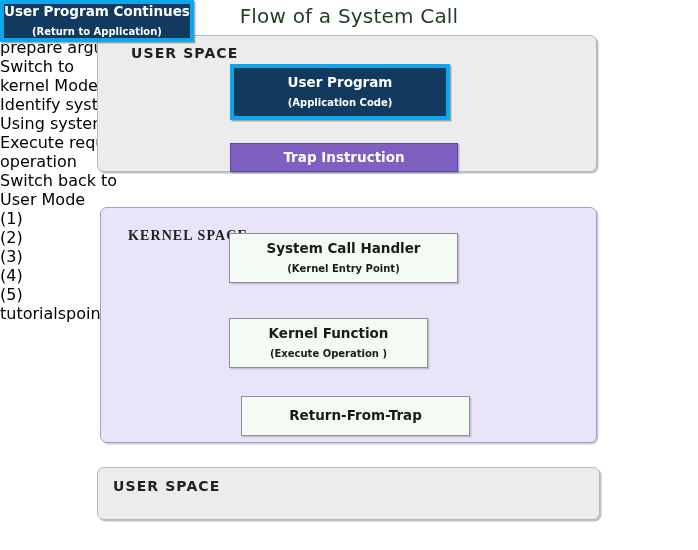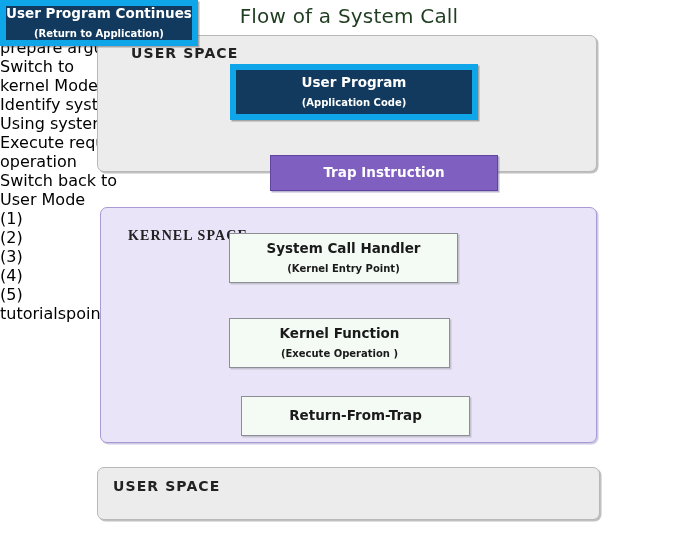--- a/index.html
+++ b/index.html
@@ -77,41 +77,41 @@
   }
   .pbox .psub {
     font-size: 10px;
     font-weight: bold;
     line-height: 1.2;
     margin-top: 6px;
   }
 
   .pbox.navy {
     background: #123a5e;
-    border: 6px solid #0ea5e9;
+    border: 4px solid #0ea5e9;
     color: #ffffff;
     box-shadow: 1.5px 1.5px 0 rgba(80,80,80,0.45);
   }
   .pbox.purple {
     background: #7f5fc0;
     border: 1px solid #5f45a0;
     color: #ffffff;
     box-shadow: 1.5px 1.5px 0 rgba(120,110,160,0.5);
   }
   .pbox.mint {
     background: #f4faf4;
     border: 1px solid #8d8d96;
     color: #1a1a1a;
     box-shadow: 1.5px 1.5px 0 rgba(150,150,160,0.45);
   }
 
-  #box-user-program      { left: 230px; top: 64px;  width: 248px; height: 56px; }
-  #box-trap-instruction  { left: 230px; top: 155px; width: 228px; height: 36px; margin-left: 40px; }
+  #box-user-program      { left: 230px; top: 64px;  width: 220px; height: 56px; }
+  #box-trap-instruction  { left: 230px; top: 143px; width: 228px; height: 29px; }
   #box-syscall-handler   { left: 229px; top: 233px; width: 229px; height: 50px; }
-  #box-kernel-function   { left: 229px; top: 318px; width: 221px; height: 50px; }
+  #box-kernel-function   { left: 229px; top: 318px; width: 199px; height: 50px; }
   #box-return-from-trap  { left: 229px; top: 396px; width: 229px; height: 40px; margin-left: 12px; }
   #box-user-continues    { left": 0; left: 230px; top: 474px; width: 226px; height: 40px; }
 
   /* ---------- Arrows ---------- */
   .arrow {
     position: absolute;
     width: 4px;
     background: #000;
   }
   .arrow::after {

